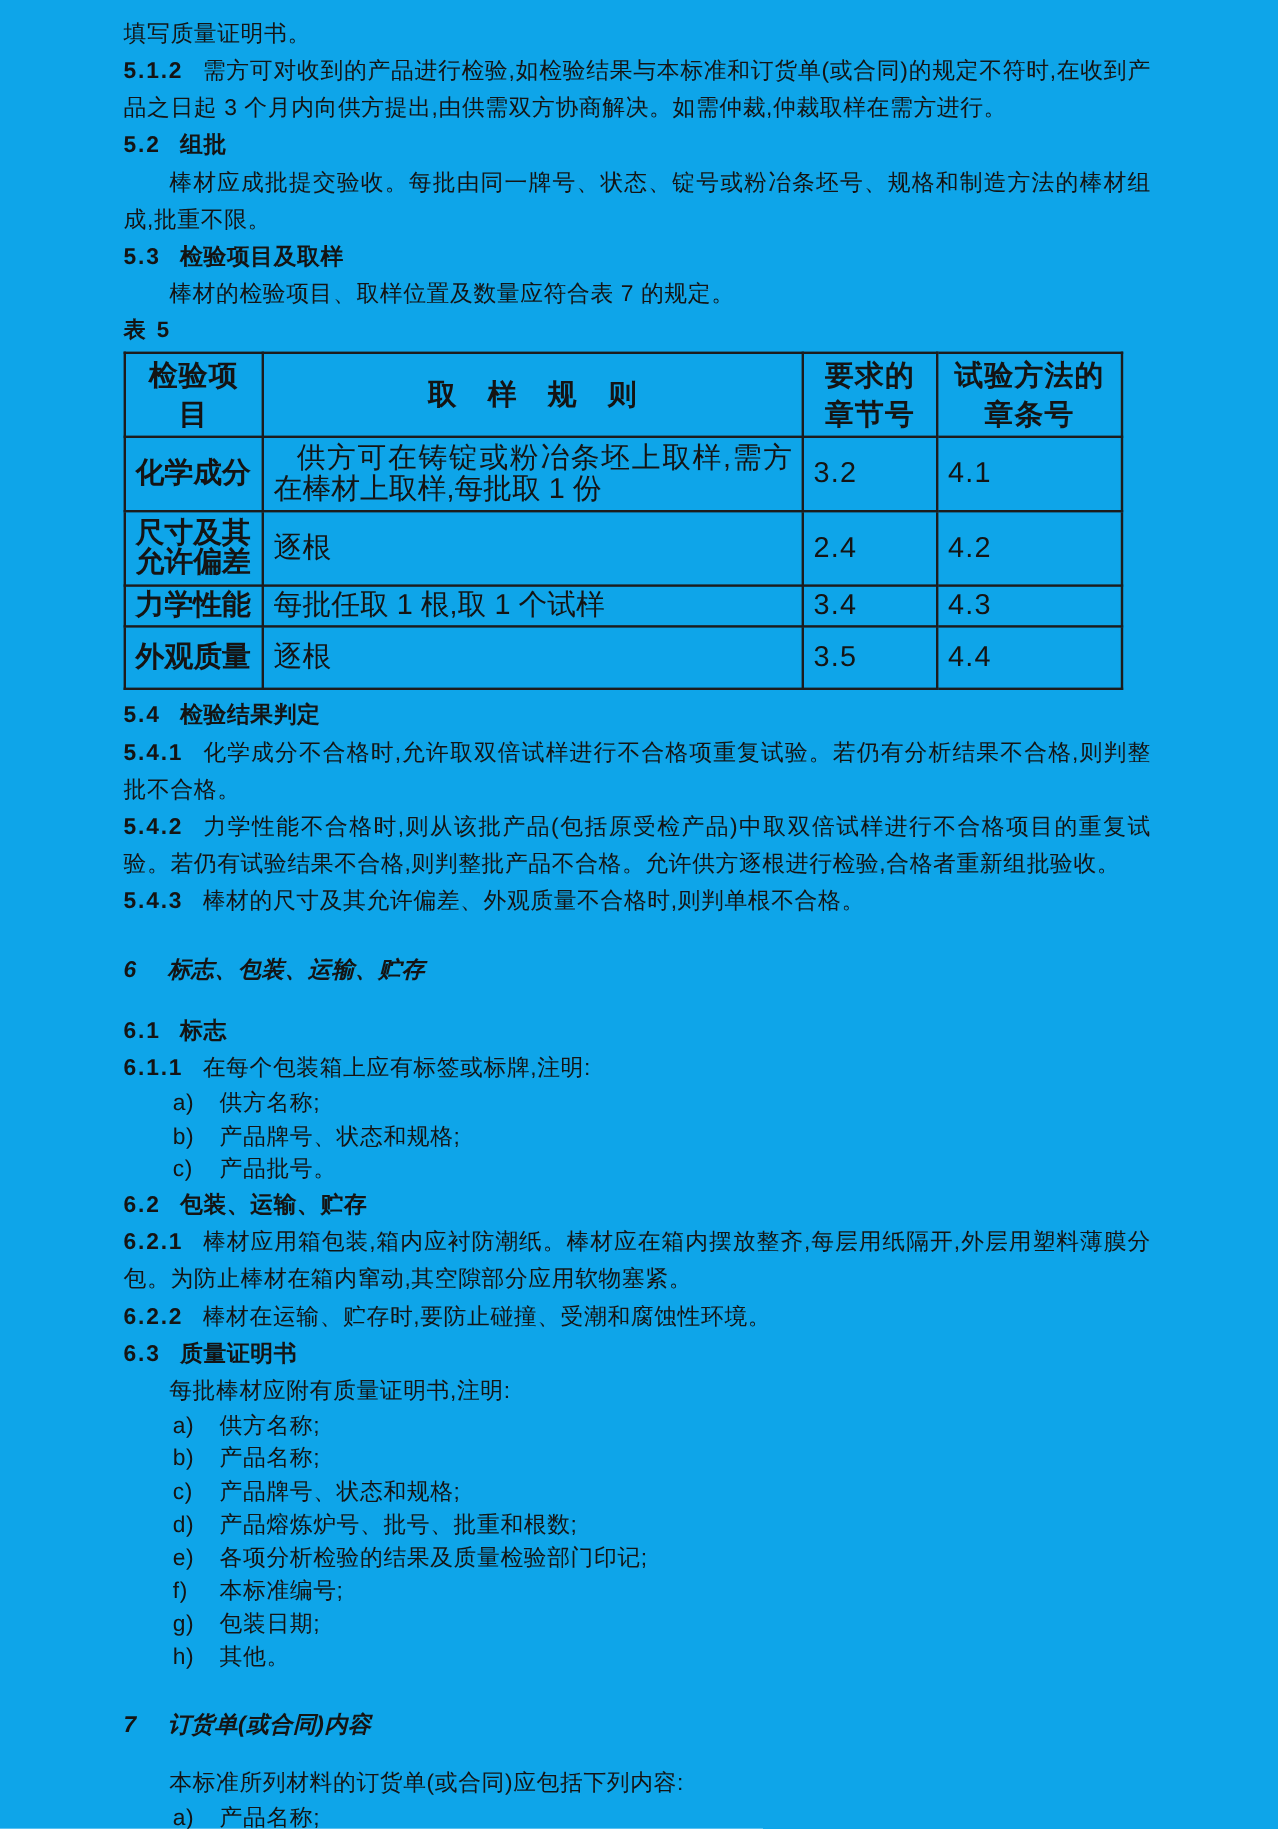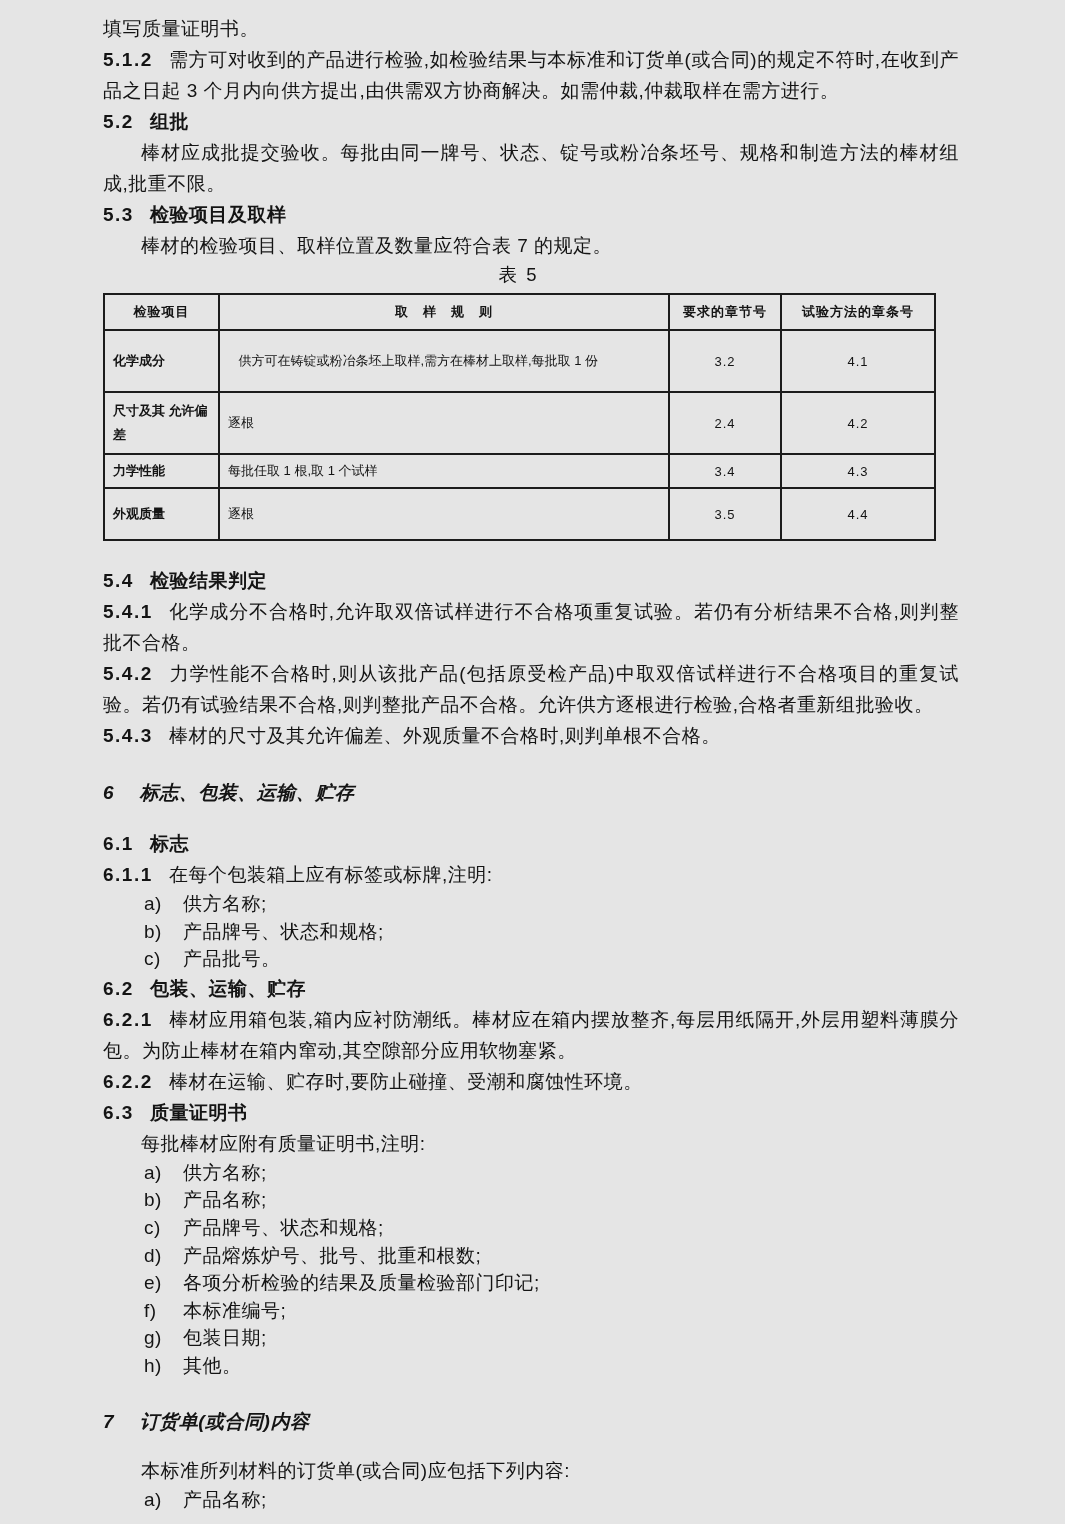--- a/index.html
+++ b/index.html
@@ -5,21 +5,21 @@
   * { margin: 0; padding: 0; box-sizing: border-box; }
   html, body { background: #ffffff; }
   body {
     width: 1065px; height: 1524px;
     color: #141414;
     font-family: "Liberation Sans", sans-serif;
     overflow: hidden;
   }
   .page {
     width: 1065px; height: 1524px;
-    background: #e5e5e5;
+    background: #0ea5e9;
     padding: 13px 106px 0 103px;
   }
   .para {
     font-size: 19px;
     line-height: 31px;
     text-align: justify;
     letter-spacing: 0.5px;
   }
   .indent2 { text-indent: 2em; }
   .clause-num {
@@ -50,52 +50,51 @@
     font-size: 19px;
     line-height: 27.6px;
     letter-spacing: 0.5px;
   }
   .abc-label { width: 39px; flex: 0 0 39px; }
   .abc-text { flex: 1; }
 
   
   .tbl-caption {
     width: 831px;
-    text-align: center;
     font-size: 18.5px;
-    font-weight: 400;
+    font-weight: 700;
     line-height: 26px;
     margin-top: 1px;
     letter-spacing: 2px;
   }
   table.t5 {
     border-collapse: collapse;
     table-layout: fixed;
     width: 831px;
     margin-top: 5px;
-    margin-bottom: 24px;
-    font-size: 13px;
+    margin-bottom: 6px;
+    font-size: 24px;
     padding-left: 11px;
   }
   table.t5 th, table.t5 td {
     border: 2px solid #1c1c1c;
     padding: 2px 8px;
     vertical-align: middle;
   }
   table.t5 th {
     font-weight: 700;
     text-align: center;
     height: 36px;
     letter-spacing: 1px;
   }
   td.c-item { font-weight: 700; line-height: 24px; padding: 2px 14px; }
   td.c-rule { text-align: left; line-height: 26px; padding-left: 12px; padding-right: 14px; }
   td.c-rule .rule-text { display: block; text-indent: 0.8em; text-align: justify; }
   td.c-rule .rule-text.noindent { text-indent: 0; }
-  td.c-num { text-align: center; letter-spacing: 1px; }
+  td.c-num { text-align: left; letter-spacing: 1px; }
   tr.r1 { height: 62px; }
   tr.r2 { height: 62px; }
   tr.r3 { height: 34px; }
   tr.r4 { height: 52px; }
   .col-item { width: 115px; }
   .col-rule { width: 450px; }
   .col-req  { width: 112px; }
   .col-meth { width: 154px; }
 </style>
 </head>

